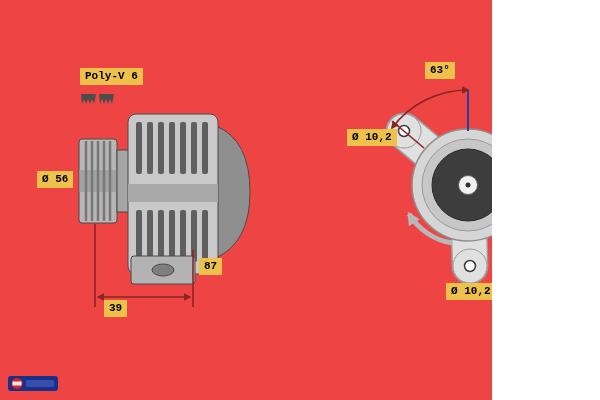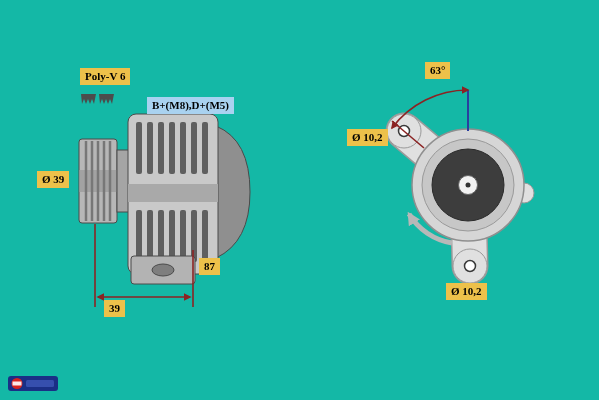--- a/index.html
+++ b/index.html
@@ -1,18 +1,18 @@
 <!DOCTYPE html>
 <html><head>
 <meta charset="utf-8">
 <style>
   html,body{margin:0;padding:0;background:#fff;}
   .stage{
-    position:relative;width:599px;height:400px;background:#14b8a6;overflow:hidden;
-    font-family:Liberation Serif, serif;
+    position:relative;width:492px;height:400px;background:#ef4444;overflow:hidden;
+    font-family:Liberation Mono, monospace;
   }
   .label{
     position:absolute;font-size:11px;font-weight:bold;color:#000;
     padding:2px 5px;line-height:13px;white-space:nowrap;
   }
   .label.yellow{background:#edc14a;}
   .label.blue{background:#a9d2f0;}
   svg{position:absolute;left:0;top:0;}
 </style>
 </head>
@@ -113,23 +113,22 @@
     <g>
       <rect x="8" y="376" width="50" height="15" rx="3" fill="#1a2f86"></rect>
       <circle cx="17" cy="383.5" r="5.5" fill="#d7231f"></circle>
       <rect x="12.5" y="381.5" width="9" height="4" fill="#ffffff" opacity="0.9"></rect>
       <rect x="26" y="380" width="28" height="7" rx="1.5" fill="#3c55b5" opacity="0.85"></rect>
     </g>
   </svg>
 
   <div class="label yellow" style="left:80px;top:68px">Poly-V 6</div>
 
-  <div class="label blue" style="left:147px;top:97px">B+(M8),D+(M5)</div>
 
-  <div class="label yellow" style="left:37px;top:171px">Ø 39</div>
+  <div class="label yellow" style="left:37px;top:171px">Ø 56</div>
 
   <div class="label yellow" style="left:199px;top:258px">87</div>
 
   <div class="label yellow" style="left:104px;top:300px">39</div>
 
   <div class="label yellow" style="left:425px;top:62px">63°</div>
 
   <div class="label yellow" style="left:347px;top:129px">Ø 10,2</div>
 
   <div class="label yellow" style="left:446px;top:283px">Ø 10,2</div>

